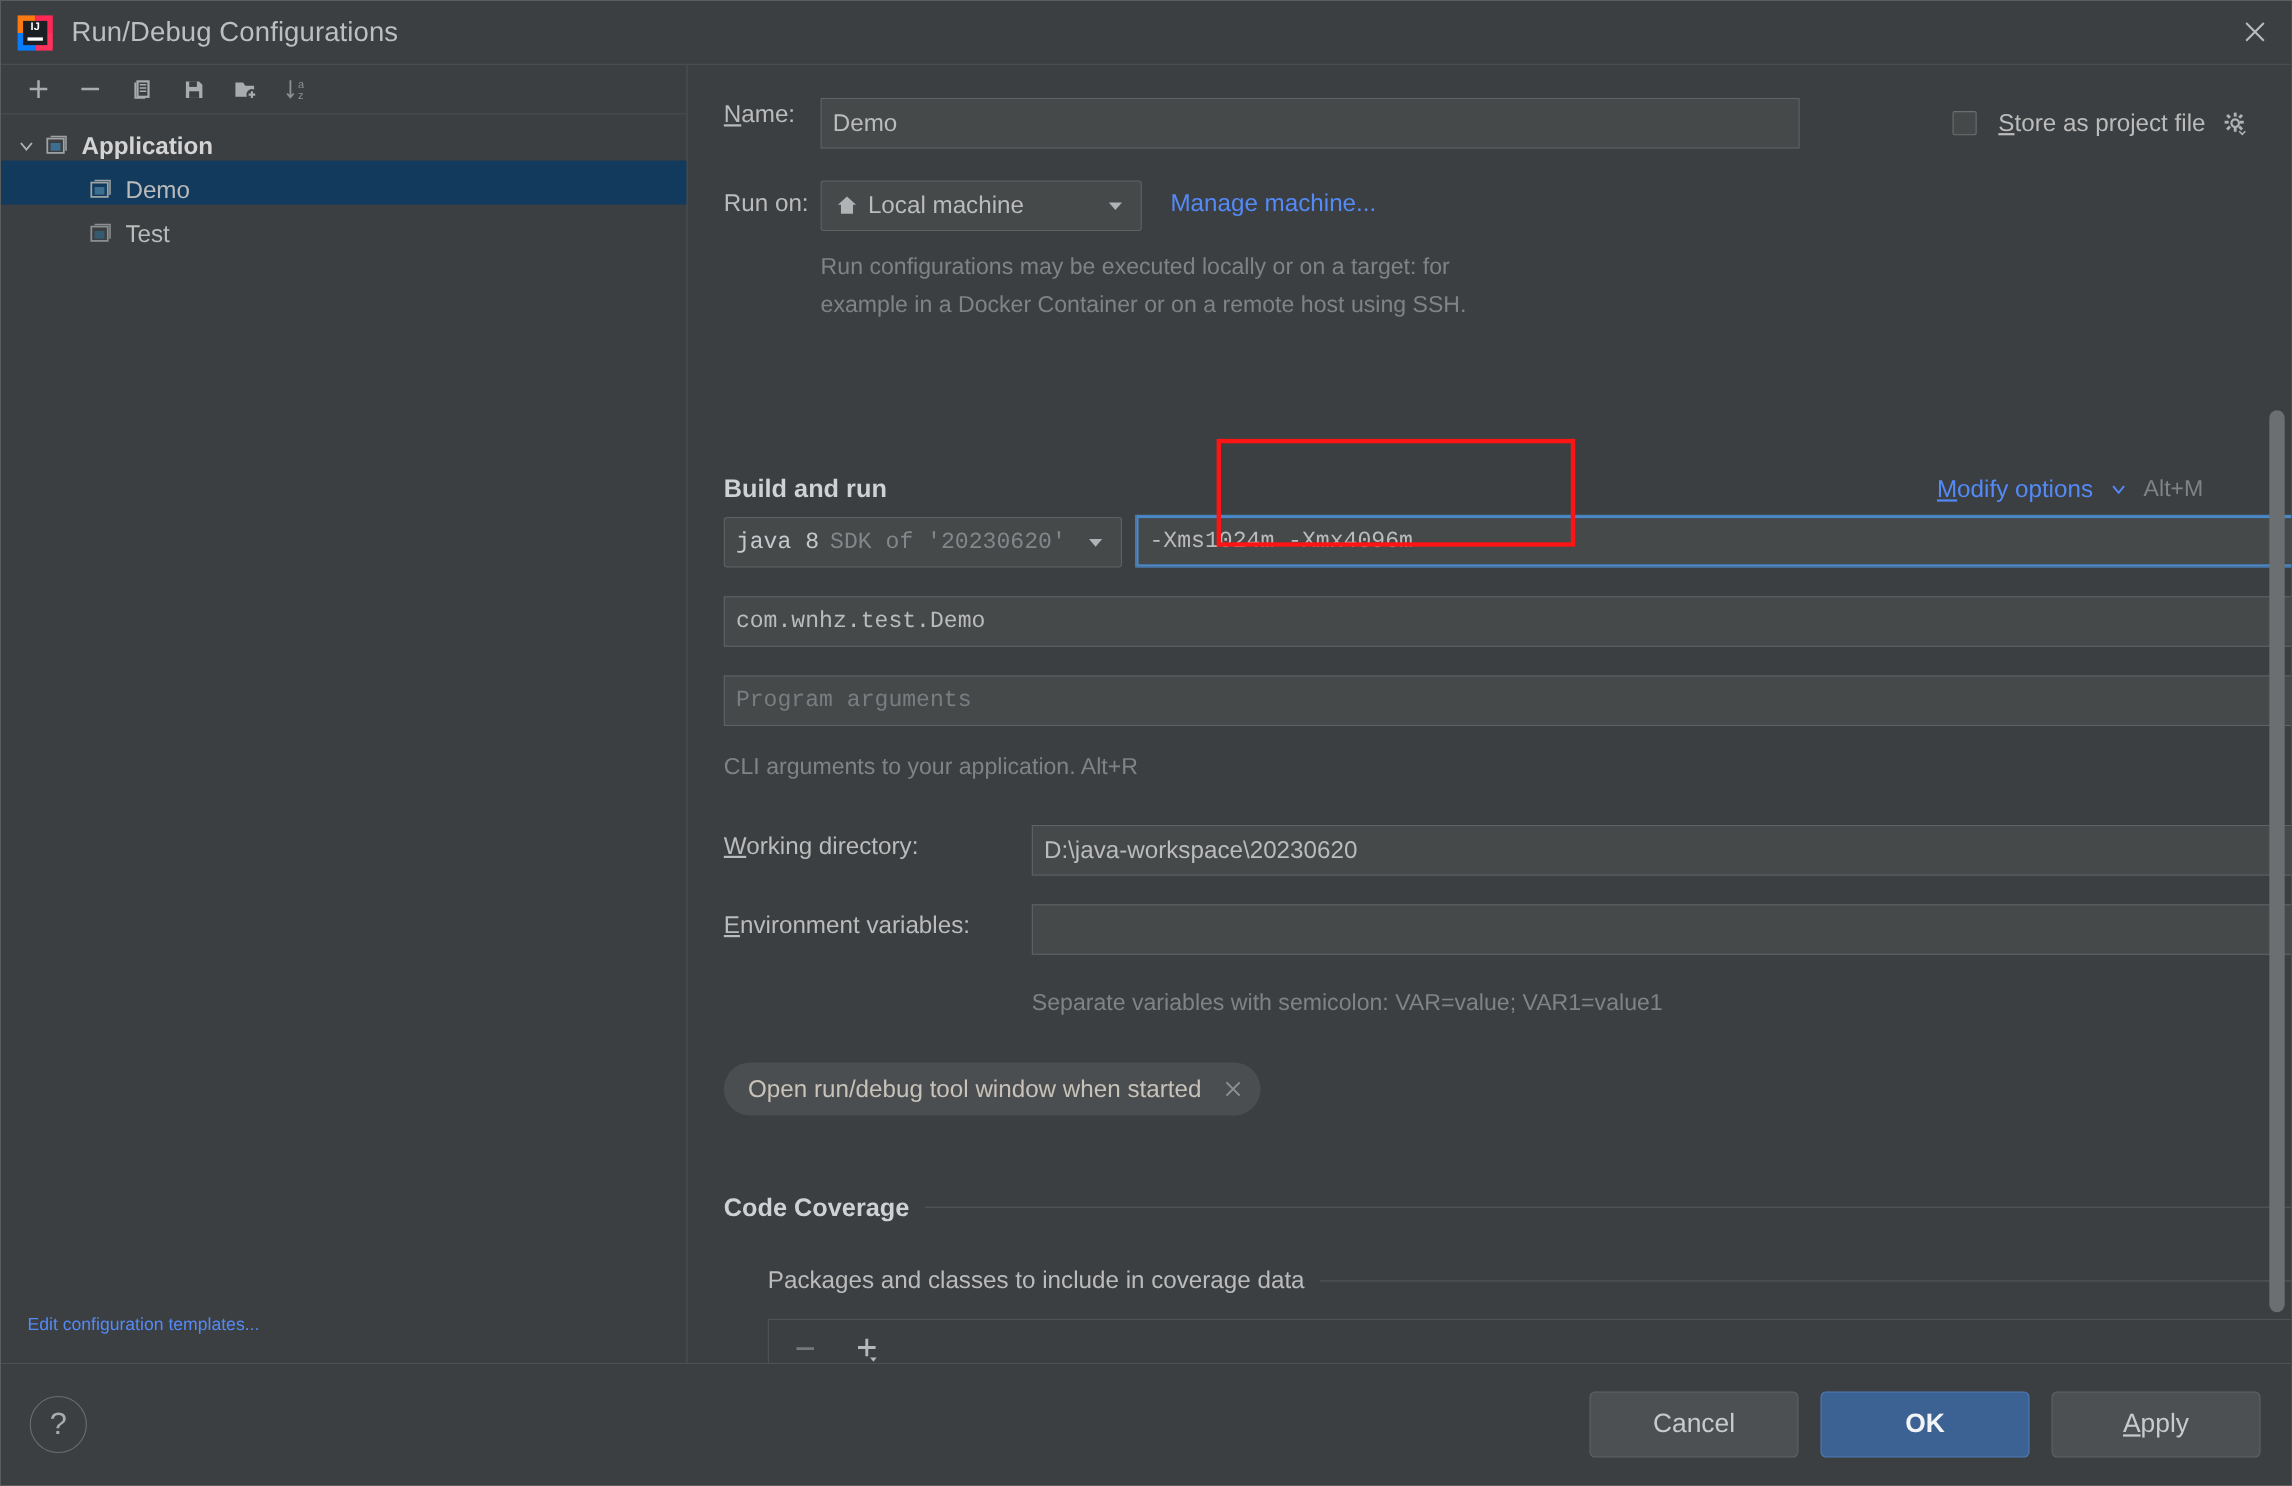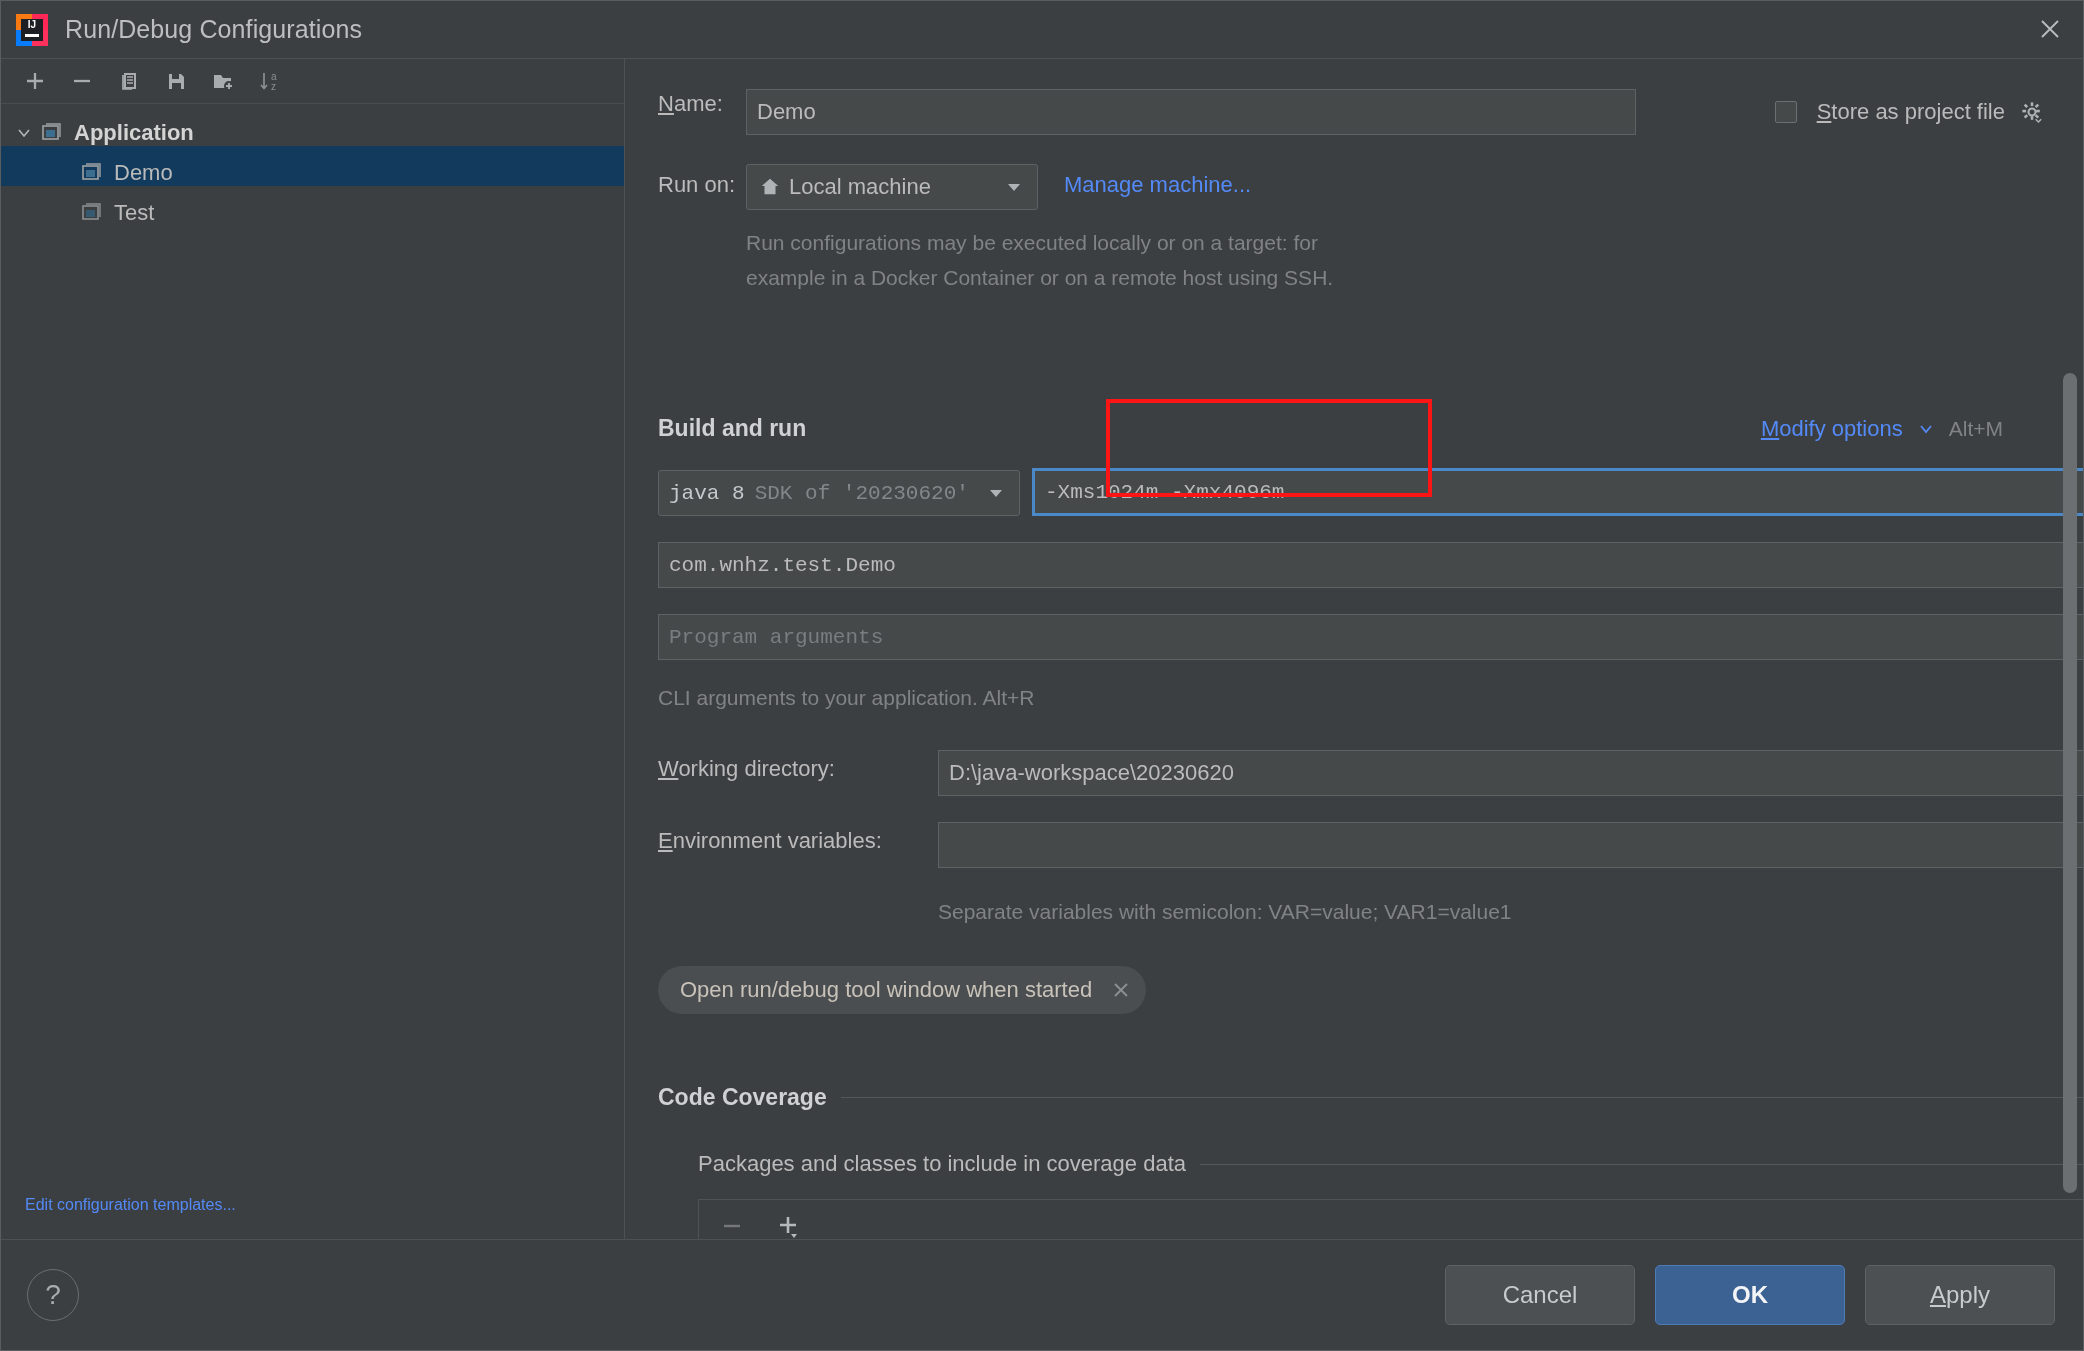--- a/index.html
+++ b/index.html
@@ -371,21 +371,21 @@
         <svg viewBox="0 0 18 18">
             <path d="M3 6 L9 13 L15 6 Z" fill="#b0b3b5"></path>
           </svg>
       </span>
     </div>
     <div class="link" style="position:absolute; left:438px; top:113px;">Manage machine...</div>
 
     <div class="hint" style="position:absolute; left:120px; top:172px;">Run configurations may be executed locally or on a target: for</div>
     <div class="hint" style="position:absolute; left:120px; top:207px;">example in a Docker Container or on a remote host using SSH.</div>
 
-    <div class="sechdr" style="position:absolute; left:32px; top:356px; width:1345px;">
+    <div class="sechdr" style="position:absolute; left:32px; top:372px; width:1345px;">
       <span class="t">Build and run</span>
       <span class="line" style="visibility:hidden;"></span>
       <span class="link">
         <u>M</u><span>odify options</span>
       </span>
       <span style="display:flex;align-items:center;">
         <svg viewBox="0 0 18 18" width="18" height="18">
             <path d="M4 6 L9 12 L14 6" stroke="#548af7" stroke-width="1.8" fill="none"></path>
           </svg>
       </span>

